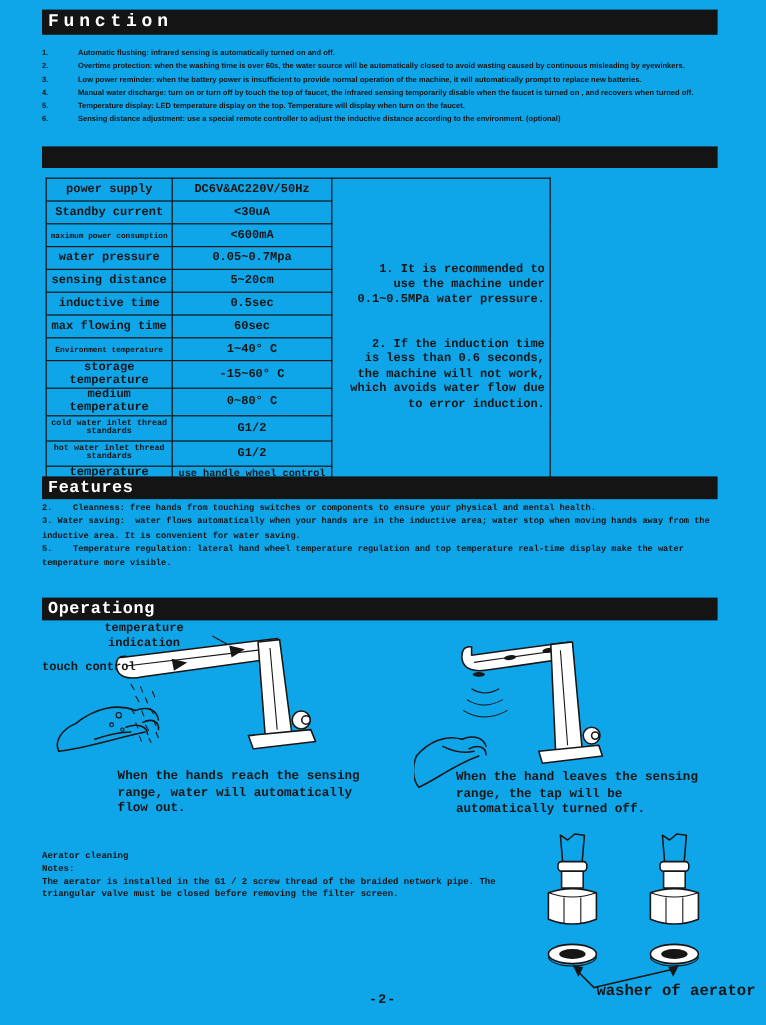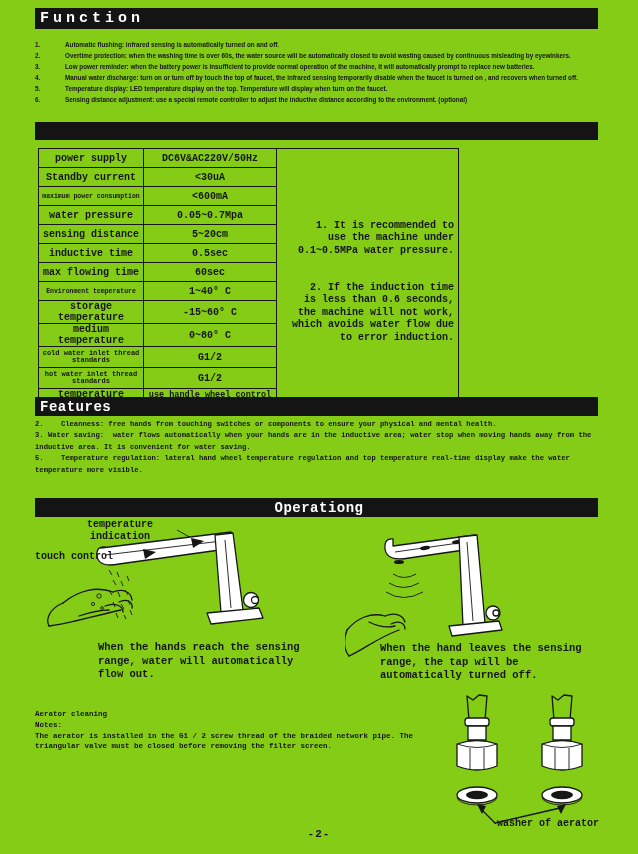--- a/index.html
+++ b/index.html
@@ -1,30 +1,30 @@
 <!DOCTYPE html>
 <html><head>
 <meta charset="utf-8">
 <style>
   html,body { margin:0; padding:0; background:#e8e8e8; }
   .page {
     position:relative; width:638px; height:854px; margin:0 auto;
-    background:#84cc16; overflow:hidden;
+    background:#0ea5e9; overflow:hidden;
     font-family:"Liberation Mono","DejaVu Sans Mono",monospace;
     color:#161616; font-weight:bold;text-decoration:underline;
   }
   .bar {
     position:absolute; left:35px; width:563px; background:#141414; color:#ffffff;
     display:flex; align-items:center; padding-left:5px; box-sizing:border-box;
     font-family:"Liberation Mono","DejaVu Sans Mono",monospace; font-weight:bold;
   }
   .bar-function    { top:8px;   height:21px; font-size:15px; letter-spacing:4px; }
   .bar-separator   { top:122px; height:18px; }
   .bar-features    { top:397px; height:19px; font-size:14px; letter-spacing:0.5px; }
-  .bar-operating   { top:498px; height:19px; font-size:14px; letter-spacing:0.5px;justify-content:center; }
+  .bar-operating   { top:498px; height:19px; font-size:14px; letter-spacing:0.5px; }
   .bar-maintenance { top:684px; height:22px; font-size:15px; letter-spacing:5px; }
 
   
   .fn-list { position:absolute; left:35px; top:39px; width:575px;
              font-family:"Liberation Sans","DejaVu Sans",sans-serif; font-weight:bold;
              font-size:6.3px; }
   .fn-item { display:flex; height:11px; line-height:11px; white-space:nowrap; }
   .fn-num  { width:30px; flex:0 0 30px; }
 
   
@@ -56,21 +56,21 @@
   .cap-left  { left:63px; top:123px; }
   .cap-right { left:35px; top:124px; }
 
   
   .maint-text { position:absolute; left:35px; top:709px; width:380px;
                 font-size:7.5px; line-height:10.8px; }
   .maint-text p { margin:0; white-space:pre-line; }
   .maint-head { margin:0; }
   .maint-notes-head { margin-top:27px; }
   .washer-wrap { position:absolute; left:415px; top:692px; width:215px; height:155px; }
-  .washer-label { position:absolute; left:82px; top:126px; font-size:10px; white-space:nowrap; }
+  .washer-label { position:absolute; left:82px; top:126px; font-size:13px; white-space:nowrap; }
 
   .page-num { position:absolute; left:0; right:0; top:828px; text-align:center;
               font-size:11px; letter-spacing:1px; }
 
   svg { display:block; }
   .ln { stroke:#161616; stroke-width:1.3; fill:none; stroke-linecap:round; stroke-linejoin:round; }
   .lnf { stroke:#161616; stroke-width:1.3; fill:#ffffff; stroke-linejoin:round; }
   .fill { fill:#161616; stroke:none; }
   .thin { stroke:#161616; stroke-width:0.9; fill:none; }
 </style>

